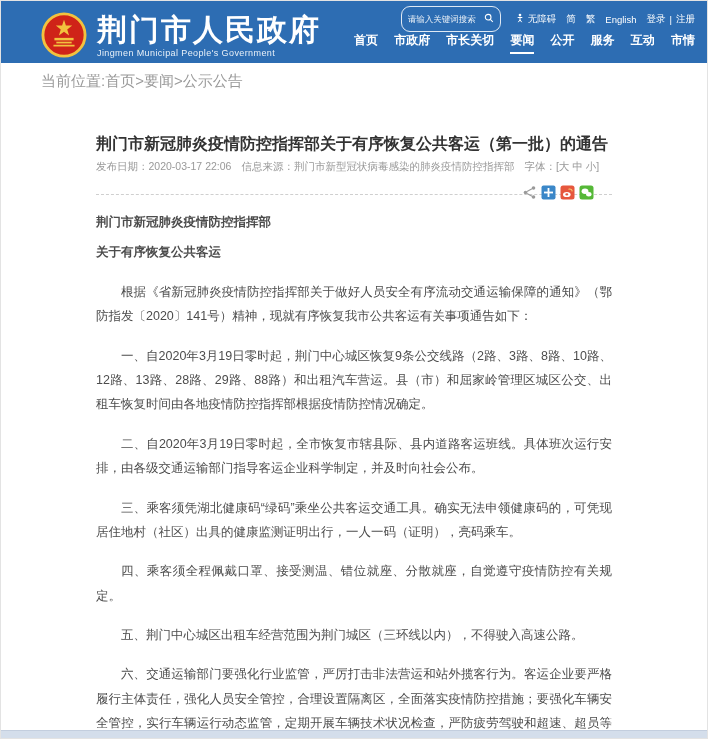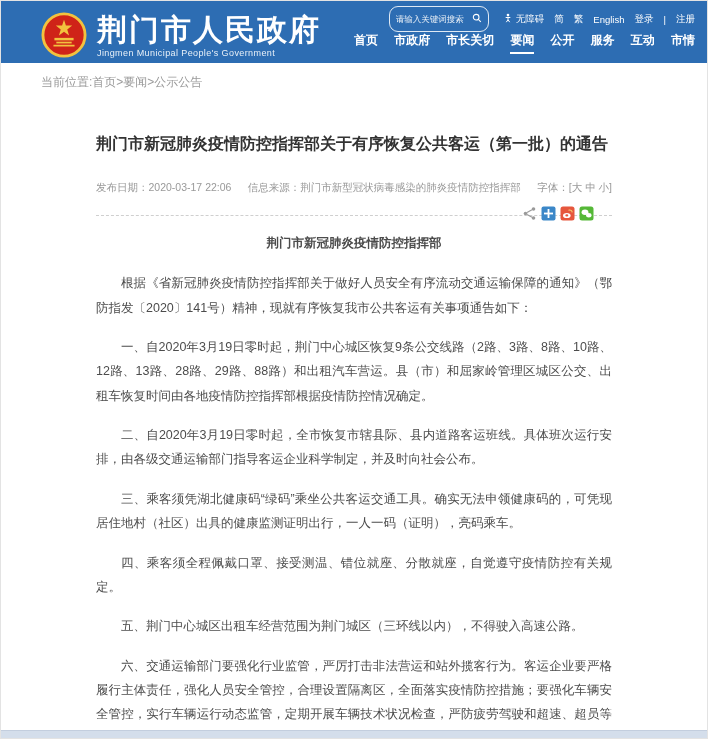--- a/index.html
+++ b/index.html
@@ -34,46 +34,46 @@
     display:flex; align-items:center; justify-content:space-between;
     border:1px solid rgba(255,255,255,0.85); border-radius:9px;
     height:17px; width:100px; padding:12px 6px; margin-right:4px;
   }
   .search-pill input {
     background:transparent; border:none; outline:none; color:#fff;
     font-size:8.5px; width:76px; font-family:inherit;
   }
   .search-pill input::placeholder { color:rgba(255,255,255,0.9); }
   .util-item { display:flex; align-items:flex-start; gap:3px; cursor:pointer; white-space:nowrap; }
-  .login-reg { display:flex; gap:10px; align-items:center; white-space:nowrap; }
+  .login-reg { display:flex; gap:4px; align-items:center; white-space:nowrap; }
   .nav-row { display:flex; justify-content:space-between; align-items:flex-end; padding-bottom:6px; }
   .nav-item {
     color:#fff; font-size:12px; font-weight:bold; cursor:pointer;
     padding-bottom:3px; border-bottom:2px solid transparent; white-space:nowrap;
   }
   .nav-item.active { border-bottom:2px solid #ffffff; }
   
   .breadcrumb-bar { padding:9px 0 4px 40px; }
-  .breadcrumb { font-size:12px; color:#9a9a9a; }
+  .breadcrumb { font-size:15px; color:#9a9a9a; }
   
   .article { padding:0 95px; position:relative; }
   .article-title {
     text-align:left; font-size:16px; font-weight:bold; color:#333;
     margin-top:38px; line-height:1.4;
   }
   .meta-row {
-    display:flex; justify-content:space-between; gap:10px;
-    font-size:10.5px; color:#999; margin-top:26px;
+    display:flex; justify-content:flex-start; gap:10px;
+    font-size:10.5px; color:#999; margin-top:5px;
   }
   .separator { position:relative; border-bottom:1px dashed #cfcfcf; margin-top:20px; height:1px; }
   .share-icons { position:absolute; right:18px; top:-9px; display:flex; gap:4px; align-items:center; }
   .share-icons .sicon { width:15px; height:15px; display:block; cursor:pointer; }
   
   .doc { margin-top:16px; color:#4c4c4c; font-size:12.5px; }
-  .doc-head { text-align:center; font-weight:600; line-height:1.9; margin-top:6px; }
+  .doc-head { text-align:left; font-weight:600; line-height:1.9; margin-top:6px; }
   .doc p.para {
     text-indent:2em; line-height:1.95; margin-top:15px; text-align:justify;
   }
   
   .bottom-strip {
     position:absolute; left:0; right:0; bottom:0; height:8px;
     background:#d4deeb; border-top:1px solid #c3cede;
   }
 </style>
 </head>
@@ -184,20 +184,21 @@
           <rect x="0.5" y="0.5" width="14" height="14" rx="2.5" fill="#55b837"></rect>
           <ellipse cx="6" cy="6.3" rx="3.4" ry="2.7" fill="#fff"></ellipse>
           <ellipse cx="9.8" cy="9.2" rx="2.7" ry="2.2" fill="#fff"></ellipse>
         </svg>
       </span>
     </div>
   </div>
 
   <div class="doc">
     <div class="doc-head">荆门市新冠肺炎疫情防控指挥部</div>
+    <div class="doc-head">关于有序恢复公共客运</div>
 
     <p class="para">根据《省新冠肺炎疫情防控指挥部关于做好人员安全有序流动交通运输保障的通知》（鄂防指发〔2020〕141号）精神，现就有序恢复我市公共客运有关事项通告如下：</p>
     <p class="para">一、自2020年3月19日零时起，荆门中心城区恢复9条公交线路（2路、3路、8路、10路、12路、13路、28路、29路、88路）和出租汽车营运。县（市）和屈家岭管理区城区公交、出租车恢复时间由各地疫情防控指挥部根据疫情防控情况确定。</p>
     <p class="para">二、自2020年3月19日零时起，全市恢复市辖县际、县内道路客运班线。具体班次运行安排，由各级交通运输部门指导客运企业科学制定，并及时向社会公布。</p>
     <p class="para">三、乘客须凭湖北健康码“绿码”乘坐公共客运交通工具。确实无法申领健康码的，可凭现居住地村（社区）出具的健康监测证明出行，一人一码（证明），亮码乘车。</p>
     <p class="para">四、乘客须全程佩戴口罩、接受测温、错位就座、分散就座，自觉遵守疫情防控有关规定。</p>
     <p class="para">五、荆门中心城区出租车经营范围为荆门城区（三环线以内），不得驶入高速公路。</p>
     <p class="para">六、交通运输部门要强化行业监管，严厉打击非法营运和站外揽客行为。客运企业要严格履行主体责任，强化人员安全管控，合理设置隔离区，全面落实疫情防控措施；要强化车辆安全管控，实行车辆运行动态监管，定期开展车辆技术状况检查，严防疲劳驾驶和超速、超员等违法违规行为，确保乘客安全有序出行。</p>
   </div>
 

